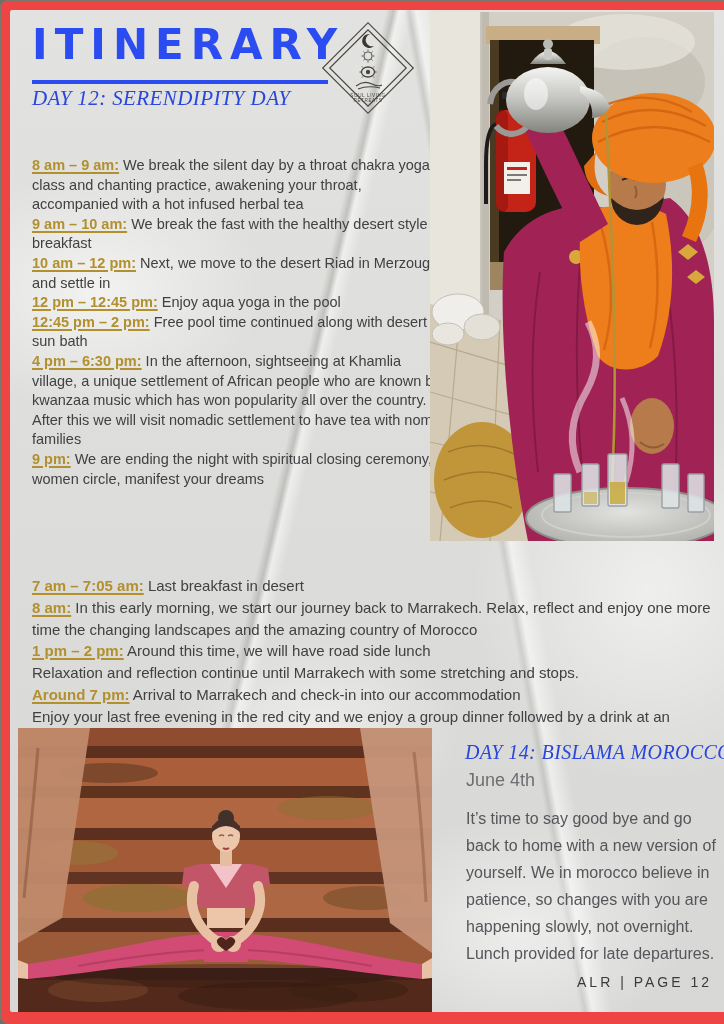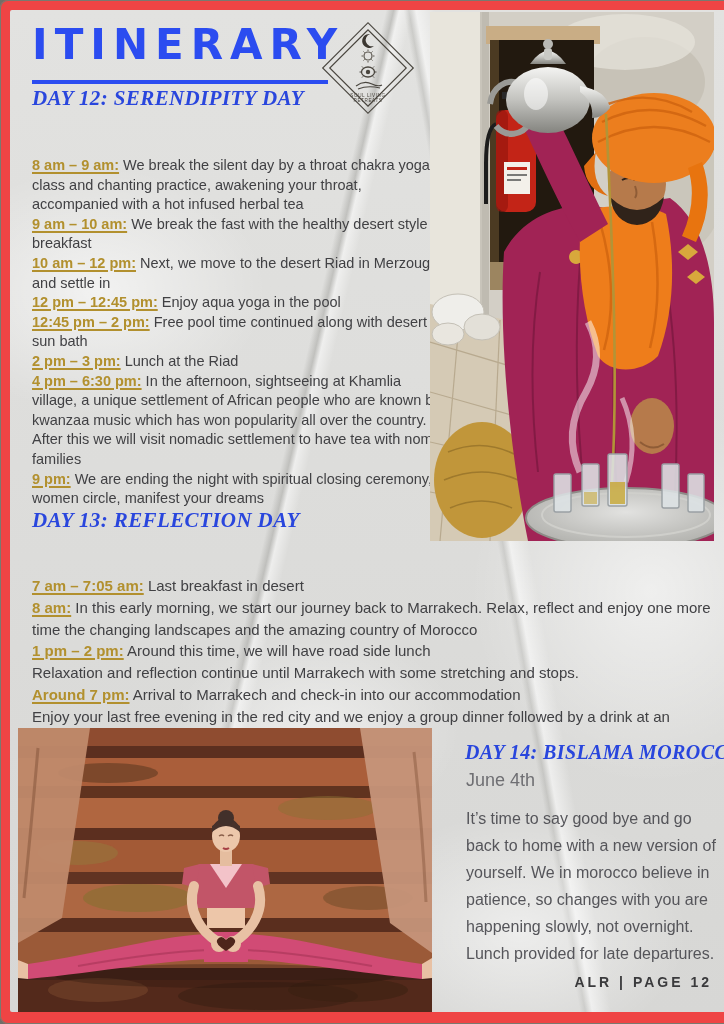--- a/index.html
+++ b/index.html
@@ -24,37 +24,37 @@
   }
   .abs{position:absolute;}
   
   #title{
     left:22px;top:12px;color:#2b4cf0;font-family:"DejaVu Sans",sans-serif;
     font-weight:800;font-size:42px;letter-spacing:7px;line-height:1.1;
   }
   #title-rule{left:22px;top:70px;width:296px;height:4px;background:#2b4cf0;}
   .day-heading{
     color:#2946dd;font-family:"Liberation Serif",serif;
-    font-style:italic;font-weight:700;font-size:21px;letter-spacing:.4px;
+    font-style:italic;font-weight:400;font-size:21px;letter-spacing:.4px;
     white-space:nowrap;
     text-align:center;
   }
   
   .sched{color:#414144;}
   .sched p{margin:0;}
   #day12-list{left:22px;top:146px;width:418px;font-size:14.5px;line-height:19.6px;}
   #day13-list{left:22px;top:565px;width:694px;font-size:15px;line-height:21.8px;}
   .time{color:#b2902e;font-weight:700;text-decoration:underline;text-decoration-thickness:1.5px;text-underline-offset:2px;}
   .time:empty{display:none;}
   
   #day14-heading{left:455px;top:731px;font-size:20px;}
   #day14-date{left:456px;top:760px;color:#6f6f73;font-weight:400;font-size:18px;}
   #day14-body{left:456px;top:795px;width:260px;color:#55555a;font-size:16px;line-height:27px;}
   
-  #footer{right:26px;top:964px;color:#3a3a3c;font-size:14px;letter-spacing:3px;font-weight:700;}
+  #footer{right:26px;top:964px;color:#3a3a3c;font-size:14px;letter-spacing:3px;font-weight:400;}
   
   .photo{overflow:hidden;}
   #photo-tea{left:420px;top:2px;width:284px;height:529px;}
   #photo-yoga{left:8px;top:718px;width:414px;height:287px;}
   #logo{left:308px;top:8px;width:100px;height:100px;}
   svg{display:block;}
 </style>
 </head>
 <body>
 
@@ -107,26 +107,24 @@
       </svg>
     </div>
 
     <div class="abs day-heading" style="left:22px;top:76px;">DAY 12: SERENDIPITY DAY</div>
     <div id="day12-list" class="abs sched">
       <p><span class="time">8 am – 9 am:</span><span> We break the silent day by a throat chakra yoga class and chanting practice, awakening your throat, accompanied with a hot infused herbal tea</span></p>
       <p><span class="time">9 am – 10 am:</span><span> We break the fast with the healthy desert style breakfast</span></p>
       <p><span class="time">10 am – 12 pm:</span><span> Next, we move to the desert Riad in Merzouga and settle in</span></p>
       <p><span class="time">12 pm – 12:45 pm:</span><span> Enjoy aqua yoga in the pool</span></p>
       <p><span class="time">12:45 pm – 2 pm:</span><span> Free pool time continued along with desert sun bath</span></p>
-      <p><span class="time">2 pm – 3 pm:</span><span> Lunch at the Riad</span></p>
       <p><span class="time">4 pm – 6:30 pm:</span><span> In the afternoon, sightseeing at Khamlia village, a unique settlement of African people who are known by kwanzaa music which has won popularity all over the country.  After this we will visit nomadic settlement to have tea with nomad families</span></p>
       <p><span class="time">9 pm:</span><span>  We are ending the night with spiritual closing ceremony, women circle, manifest your dreams</span></p>
     </div>
 
-    <div class="abs day-heading" style="left:22px;top:498px;">DAY 13: REFLECTION DAY</div>
     <div id="day13-list" class="abs sched">
       <p><span class="time">7 am – 7:05 am:</span><span> Last breakfast in desert</span></p>
       <p><span class="time">8 am:</span><span> In this early morning, we start our journey back to Marrakech. Relax, reflect and enjoy one more time the changing landscapes and the amazing country of Morocco</span></p>
       <p><span class="time">1 pm – 2 pm:</span><span> Around this time, we will have road side lunch</span></p>
       <p><span>Relaxation and reflection continue until Marrakech with some stretching and stops.</span></p>
       <p><span class="time">Around 7 pm:</span><span> Arrival to Marrakech and check-in into our accommodation</span></p>
       <p><span>Enjoy your last free evening in the red city and we enjoy a group dinner followed by a drink at an atmospheric roof top</span></p>
     </div>
 
     <div class="abs day-heading" id="day14-heading">DAY 14: BISLAMA MOROCCO</div>

